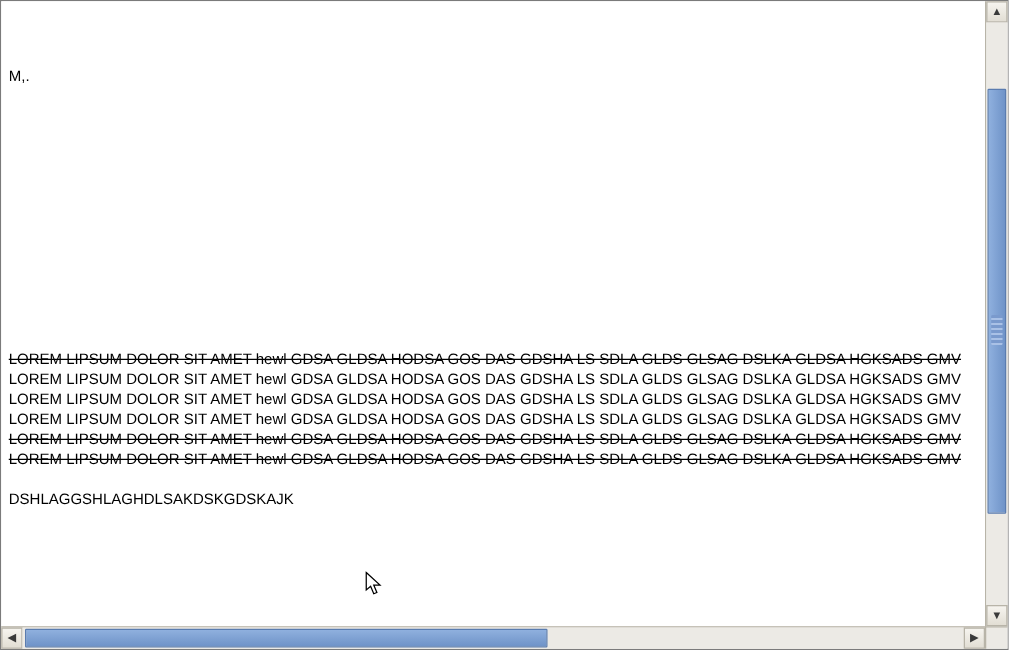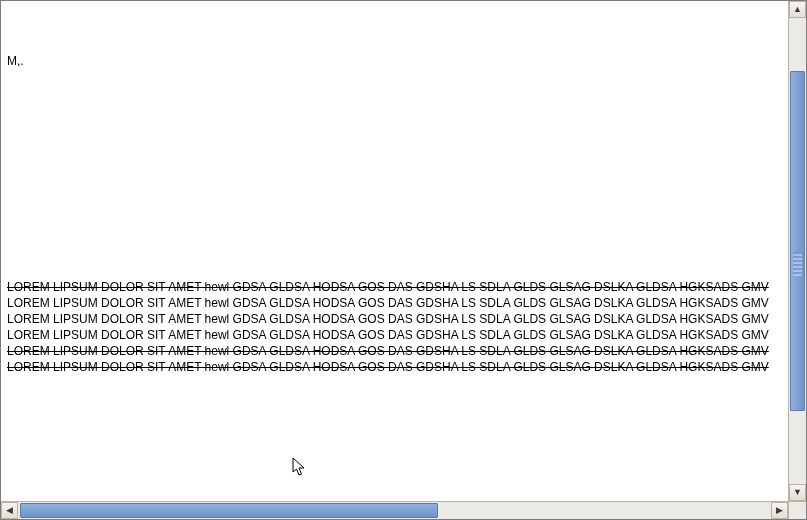--- a/index.html
+++ b/index.html
@@ -128,20 +128,21 @@
       <div class="spacer-mid"></div>
       <div id="para-lines">
           <div class="line struck">LOREM LIPSUM DOLOR SIT AMET hewl GDSA GLDSA HODSA GOS DAS GDSHA LS SDLA GLDS GLSAG DSLKA GLDSA HGKSADS GMV</div>
           <div class="line">LOREM LIPSUM DOLOR SIT AMET hewl GDSA GLDSA HODSA GOS DAS GDSHA LS SDLA GLDS GLSAG DSLKA GLDSA HGKSADS GMV</div>
           <div class="line">LOREM LIPSUM DOLOR SIT AMET hewl GDSA GLDSA HODSA GOS DAS GDSHA LS SDLA GLDS GLSAG DSLKA GLDSA HGKSADS GMV</div>
           <div class="line">LOREM LIPSUM DOLOR SIT AMET hewl GDSA GLDSA HODSA GOS DAS GDSHA LS SDLA GLDS GLSAG DSLKA GLDSA HGKSADS GMV</div>
           <div class="line struck">LOREM LIPSUM DOLOR SIT AMET hewl GDSA GLDSA HODSA GOS DAS GDSHA LS SDLA GLDS GLSAG DSLKA GLDSA HGKSADS GMV</div>
           <div class="line struck">LOREM LIPSUM DOLOR SIT AMET hewl GDSA GLDSA HODSA GOS DAS GDSHA LS SDLA GLDS GLSAG DSLKA GLDSA HGKSADS GMV</div>
         </div>
       <div class="spacer-small"></div>
+      <div class="line">DSHLAGGSHLAGHDLSAKDSKGDSKAJK</div>
     </div>
   </div>
 
   <div class="vscroll">
     <div class="btn up">
         <span class="arrow">▲</span>
       </div>
     <div class="track">
       <div class="thumb" id="vthumb" style="top: 53px; height: 340px;">
         <div class="grip" id="vgrip" style="top: 180px;"></div>

